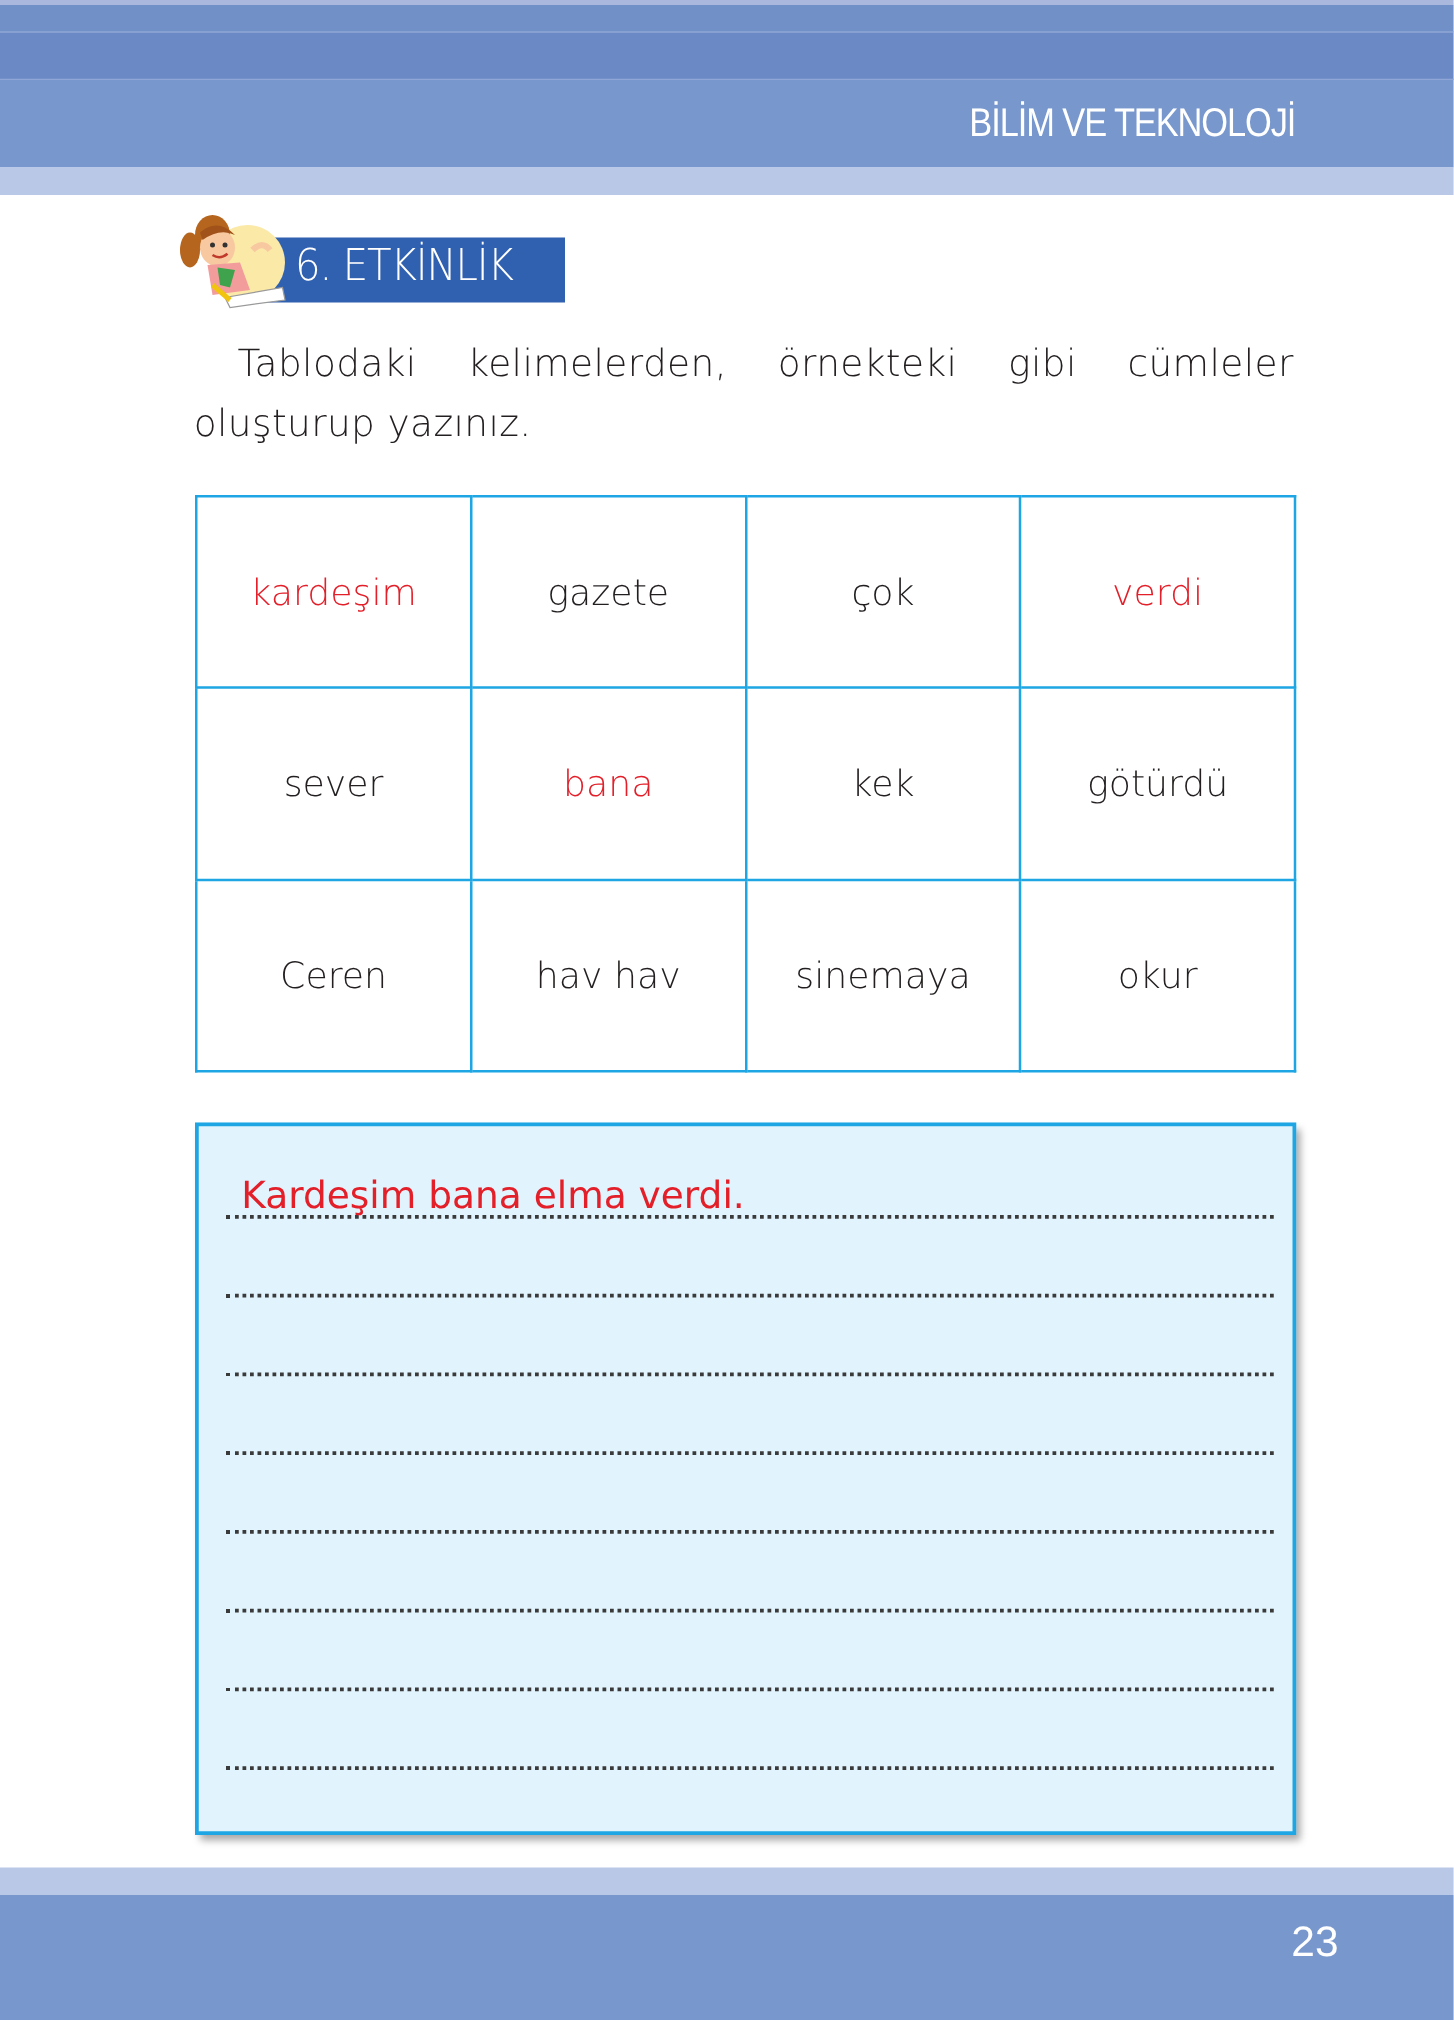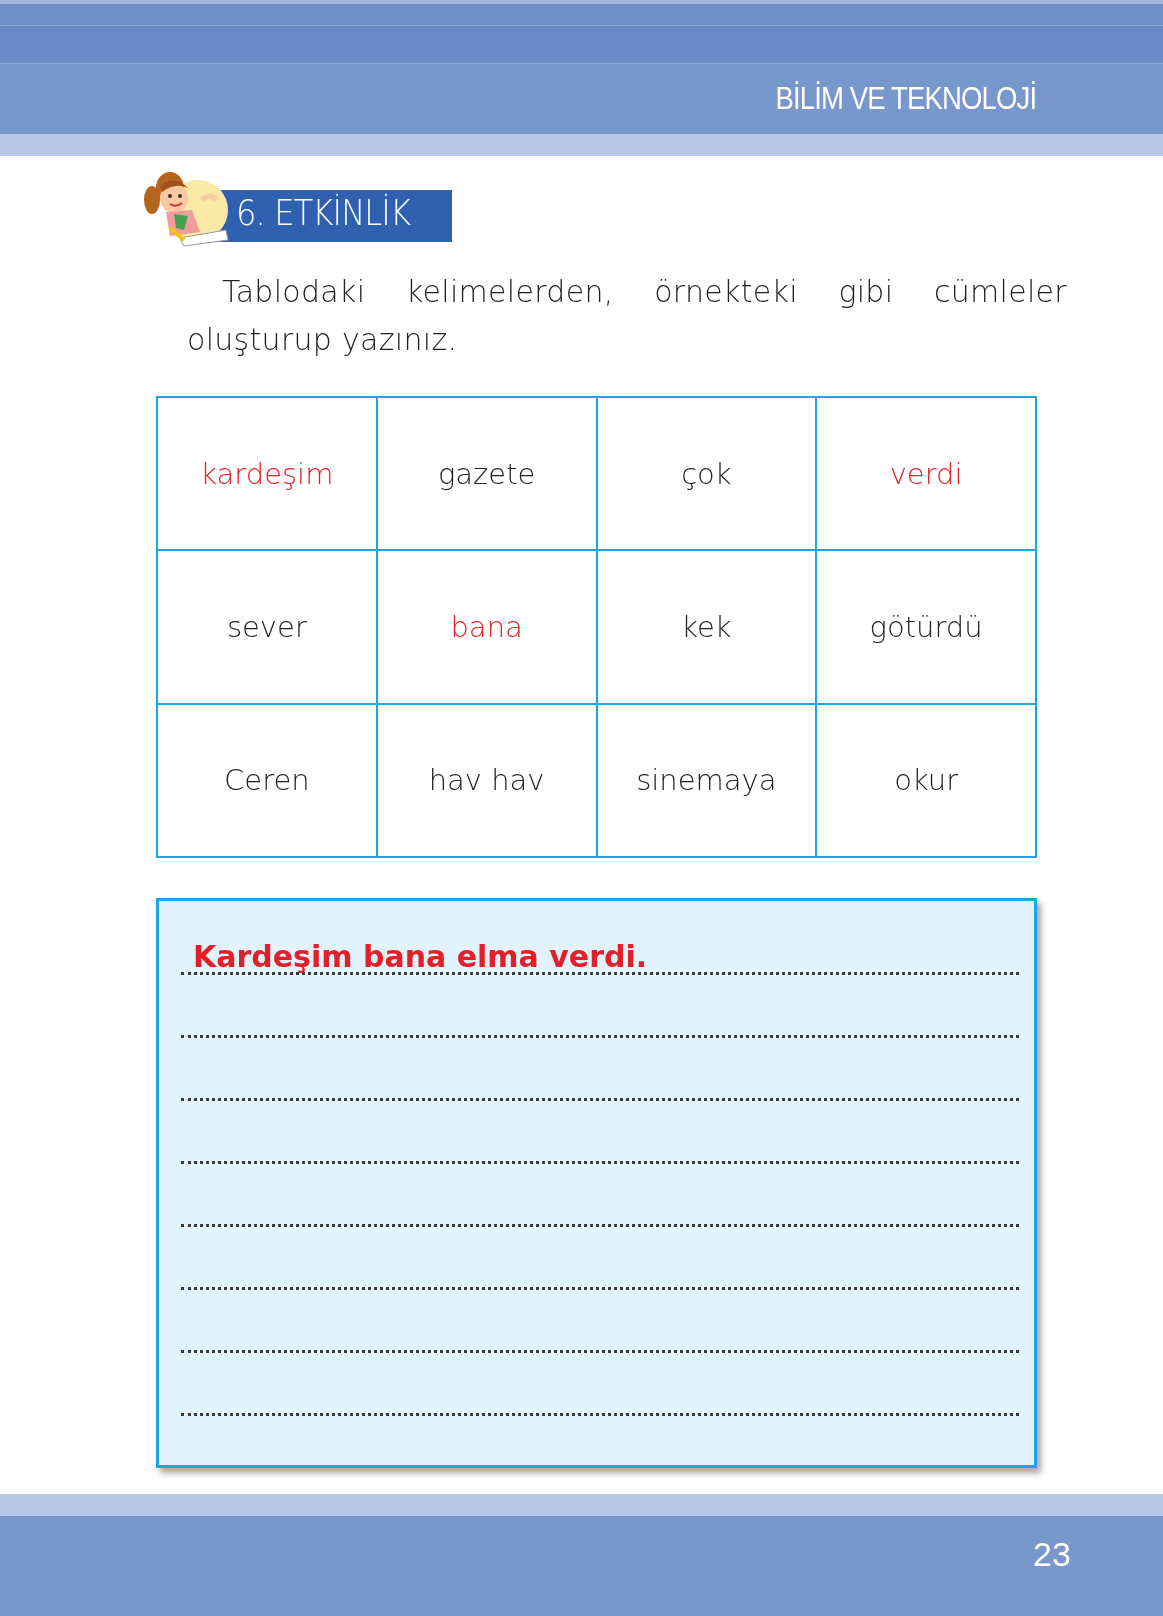--- a/index.html
+++ b/index.html
@@ -13,31 +13,31 @@
     .hdr-band3 { position: absolute; left: 0; top: 64px; width: 1163px; height: 70px; background: #7897cd; }
     .hdr-light { position: absolute; left: 0; top: 134px; width: 1163px; height: 22px; background: #bac8e8; }
     .hdr-title { position: absolute; right: 127px; top: 80px; color: #ffffff; font-family: "Liberation Sans", sans-serif; font-size: 32px; letter-spacing: -1px; transform: scaleX(0.86); transform-origin: right center; }
 
     
     .banner { position: absolute; left: 200px; top: 190px; width: 252px; height: 52px; background: #3061b0; }
     .banner-text { position: absolute; left: 236px; top: 193px; color: #ffffff; font-family: "DejaVu Sans", sans-serif; font-size: 35px; font-weight: 300; letter-spacing: -1px; transform: scaleX(0.92); transform-origin: left center; white-space: nowrap; }
     .mascot { position: absolute; left: 140px; top: 170px; width: 92px; height: 78px; }
 
     
-    .instr { position: absolute; left: 155px; top: 268px; width: 880px; font-family: "DejaVu Sans", sans-serif; font-size: 30px; line-height: 48px; color: #231f20; text-indent: 35px; text-align: justify; font-weight: 300; letter-spacing: 0.3px; margin-left: 32px; }
+    .instr { position: absolute; left: 155px; top: 268px; width: 880px; font-family: "DejaVu Sans", sans-serif; font-size: 30px; line-height: 48px; color: #231f20; text-indent: 35px; text-align: justify; font-weight: 300; letter-spacing: 0.3px; }
 
     
     .word-table { position: absolute; left: 156px; top: 396px; width: 881px; height: 462px; border-collapse: collapse; }
     .word-table td { border: 2px solid #1ea6e4; width: 25%; height: 92px; text-align: center; vertical-align: middle; font-family: "DejaVu Sans", sans-serif; font-size: 29px; font-weight: 300; color: #231f20; }
     .word-table td.red { color: #e3202a; text-align: center; }
 
     
     .write-box { position: absolute; left: 156px; top: 898px; width: 881px; height: 570px; background: #e1f3fc; border: 3px solid #1ea6e4; box-shadow: 4px 5px 6px rgba(0,0,0,0.35); }
     .line { position: absolute; left: 22px; width: 838px; height: 30px; border-bottom: 3px dotted #3a3a3a; }
-    .example { position: absolute; left: 34px; top: 38px; color: #e3202a; font-family: "DejaVu Sans", sans-serif; font-size: 30px; font-weight: 700; white-space: nowrap; }
+    .example { position: absolute; left: 34px; top: 38px; color: #e3202a; font-family: "DejaVu Sans", sans-serif; font-size: 30px; font-weight: 400; white-space: nowrap; }
 
     
     .ftr-light { position: absolute; left: 0; top: 1494px; width: 1163px; height: 22px; background: #bac8e8; }
     .ftr-band { position: absolute; left: 0; top: 1516px; width: 1163px; height: 100px; background: #7897cd; }
     .page-num { position: absolute; left: 990px; top: 1535px; color: #ffffff; font-family: "Liberation Sans", sans-serif; font-size: 34px; margin-left: 43px; }
   </style>
 </head>
 <body>
 
 <div class="hdr-top"></div>

